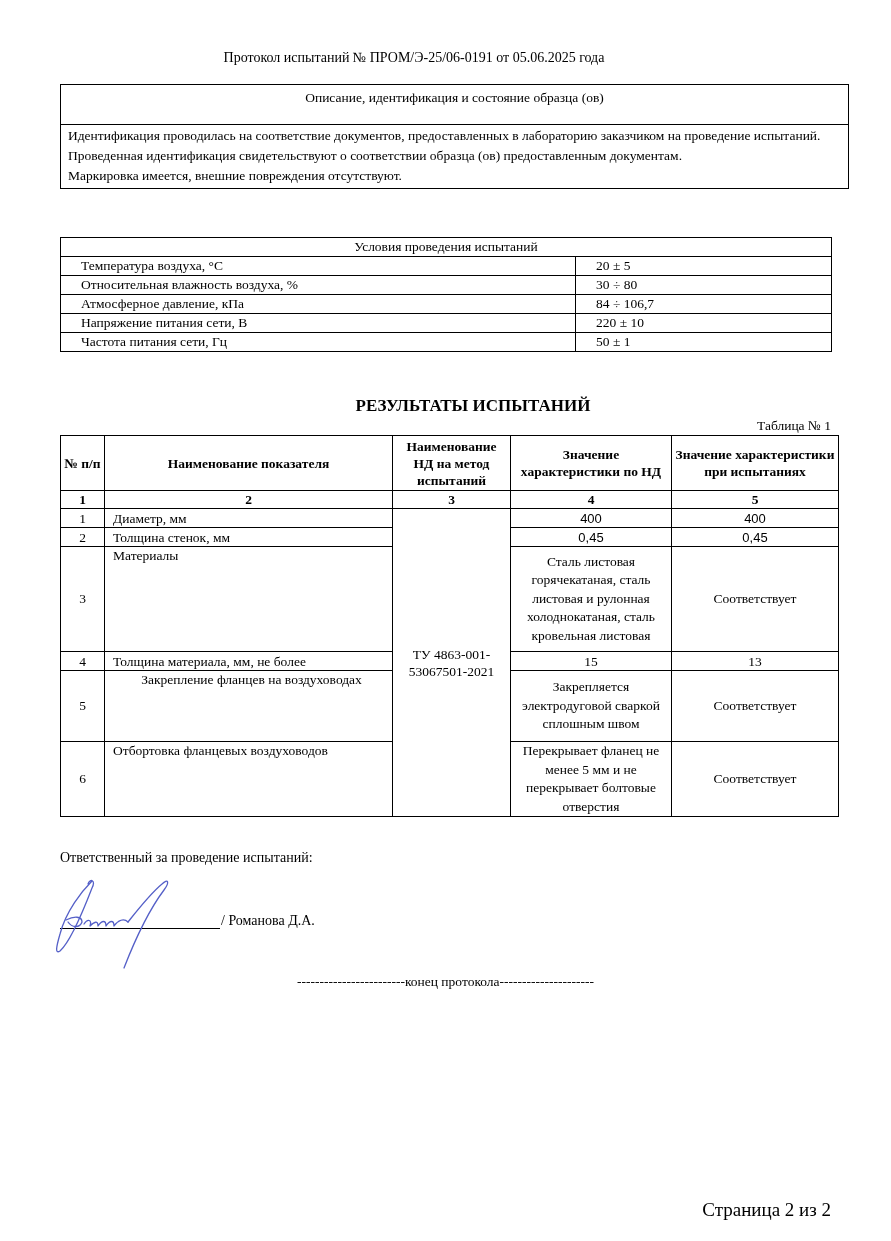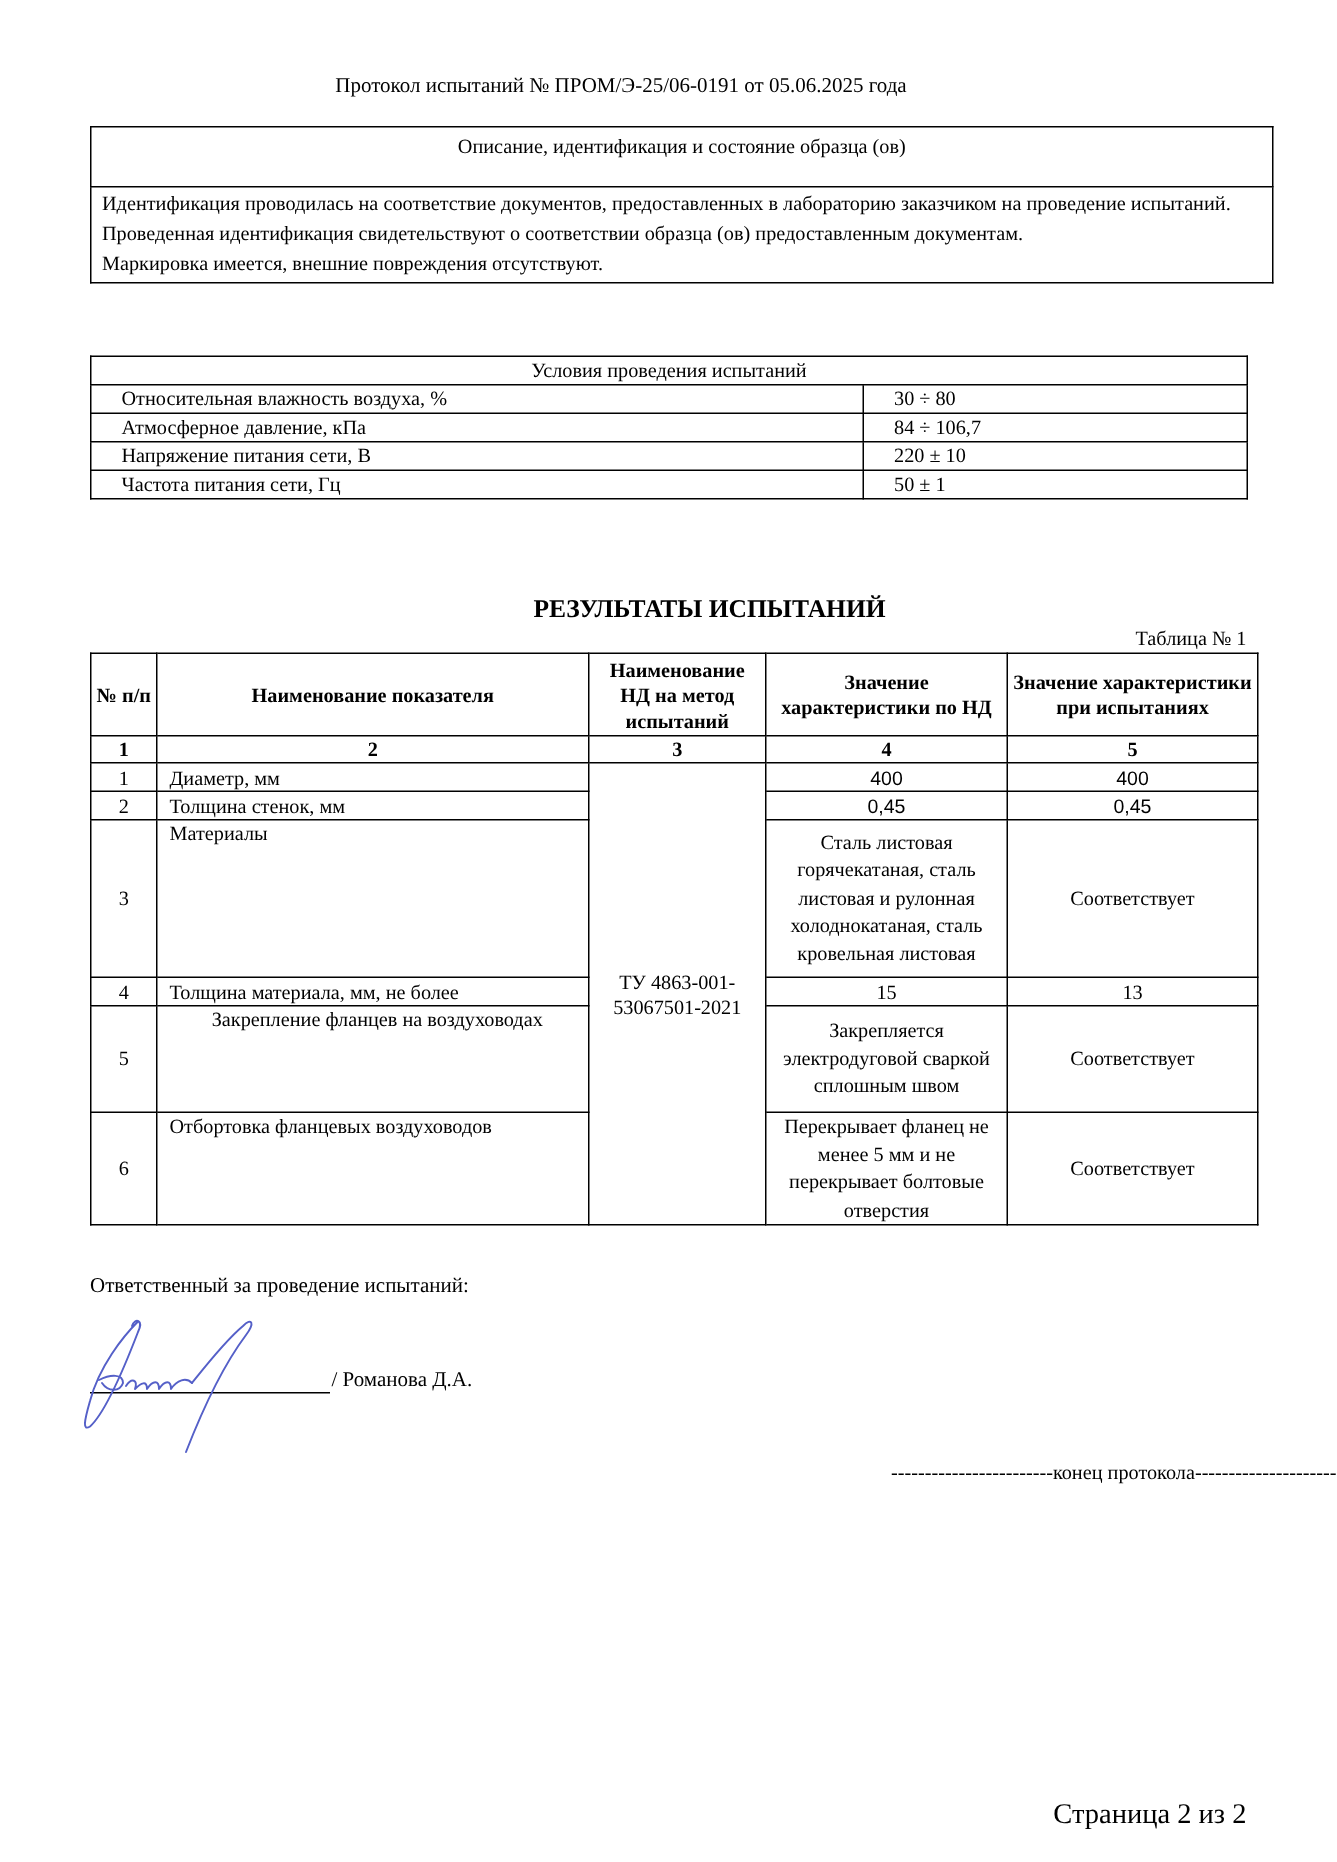--- a/index.html
+++ b/index.html
@@ -46,21 +46,21 @@
     #res td.nd { vertical-align: middle; line-height: 18px; }
     #res .sans { font-family: "Liberation Sans", "DejaVu Sans", sans-serif; font-size: 13px; }
     #res tr.r3 td { height: 104px; }
     #res tr.r5 td { height: 70px; text-align: center; }
     #res tr.r6 td { height: 70px; }
 
     .responsible { left: 60px; top: 850px; font-size: 14px; }
     .sign-line { left: 60px; top: 928px; width: 160px; border-top: 1px solid #000; }
     .signer { left: 221px; top: 913px; font-size: 14px; }
     .signature { left: 52px; top: 876px; width: 140px; height: 95px; }
-    .end-line { left: 0; width: 891px; top: 974px; text-align: right; font-size: 13.5px; }
+    .end-line { left: 0; width: 891px; top: 974px; text-align: center; font-size: 13.5px; }
     .page-num { right: 60px; top: 1199px; font-size: 19px; }
   </style>
 </head>
 <body>
 
 <div class="abs doc-title">Протокол испытаний № ПРОМ/Э-25/06-0191 от 05.06.2025 года</div>
 
 <table id="desc">
   <tbody>
       <tr>
@@ -77,20 +77,24 @@
   </table>
 
 <table id="cond">
   <colgroup>
       <col class="c1">
       <col>
     </colgroup>
   <tbody>
       <tr>
     <td class="head" colspan="2">Условия проведения испытаний</td>
+  </tr>
+  <tr>
+    <td>Температура воздуха, °С</td>
+    <td>20 ± 5</td>
   </tr>
   <tr>
     <td>Относительная влажность воздуха, %</td>
     <td>30 ÷ 80</td>
   </tr>
   <tr>
     <td>Атмосферное давление, кПа</td>
     <td>84 ÷ 106,7</td>
   </tr>
   <tr>

